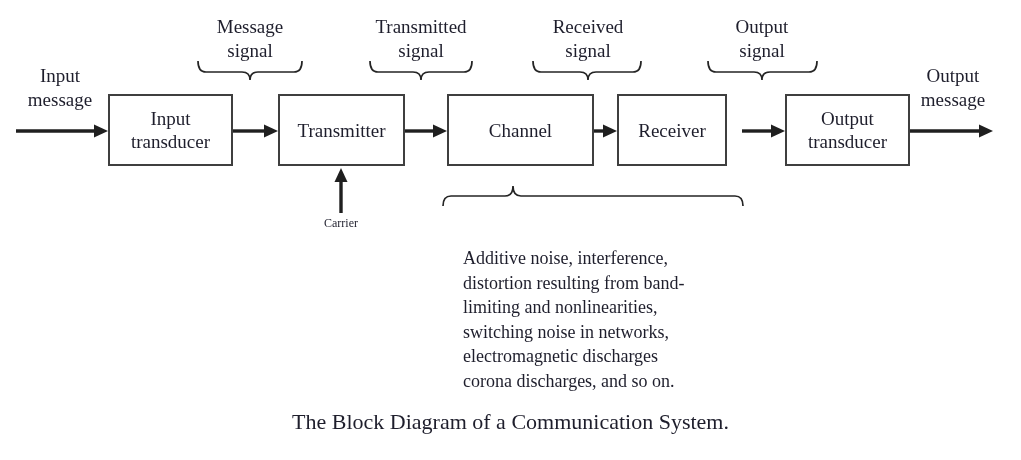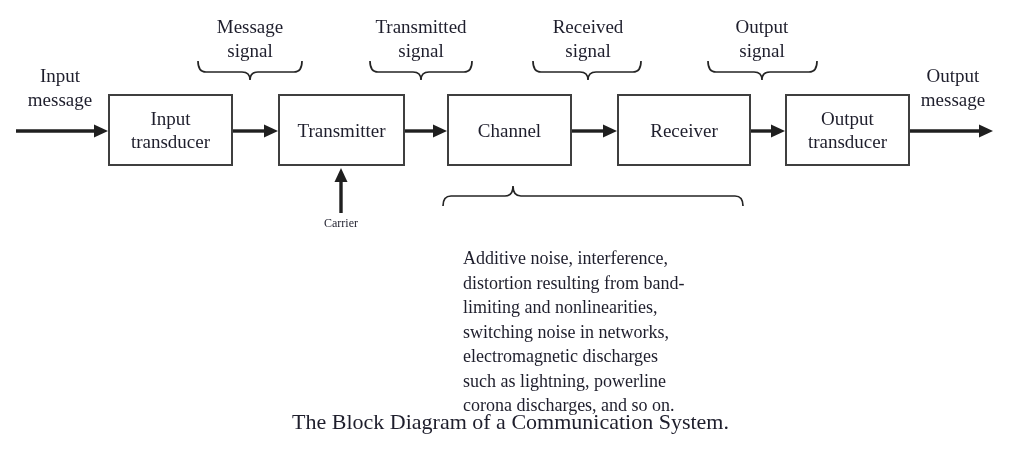--- a/index.html
+++ b/index.html
@@ -31,22 +31,22 @@
     display: flex;
     flex-direction: column;
     align-items: center;
     justify-content: center;
     font-size: 19px;
     line-height: 23px;
     text-align: center;
   }
   .block-input-transducer  { left: 108px; width: 125px; }
   .block-transmitter       { left: 278px; width: 127px; }
-  .block-channel           { left: 447px; width: 125px; }
-  .block-receiver          { left: 617px; width: 134px; }
+  .block-channel           { left: 447px; width: 147px; }
+  .block-receiver          { left: 617px; width: 110px; }
   .block-output-transducer { left: 785px; width: 125px; }
 
   .sig-label {
     position: absolute;
     top: 15px;
     width: 140px;
     text-align: center;
     font-size: 19px;
     line-height: 24px;
   }
@@ -171,19 +171,18 @@
   </div>
 
   <div class="carrier-label">Carrier</div>
 
   <div class="channel-note">
     <div>Additive noise, interference,</div>
     <div>distortion resulting from band-</div>
     <div>limiting and nonlinearities,</div>
     <div>switching noise in networks,</div>
     <div>electromagnetic discharges</div>
-    <div>such as lightning, powerline</div>
     <div>corona discharges, and so on.</div>
   </div>
 
   <div class="caption">The Block Diagram of a Communication System.</div>
 
 </div>
 
 </body></html>

